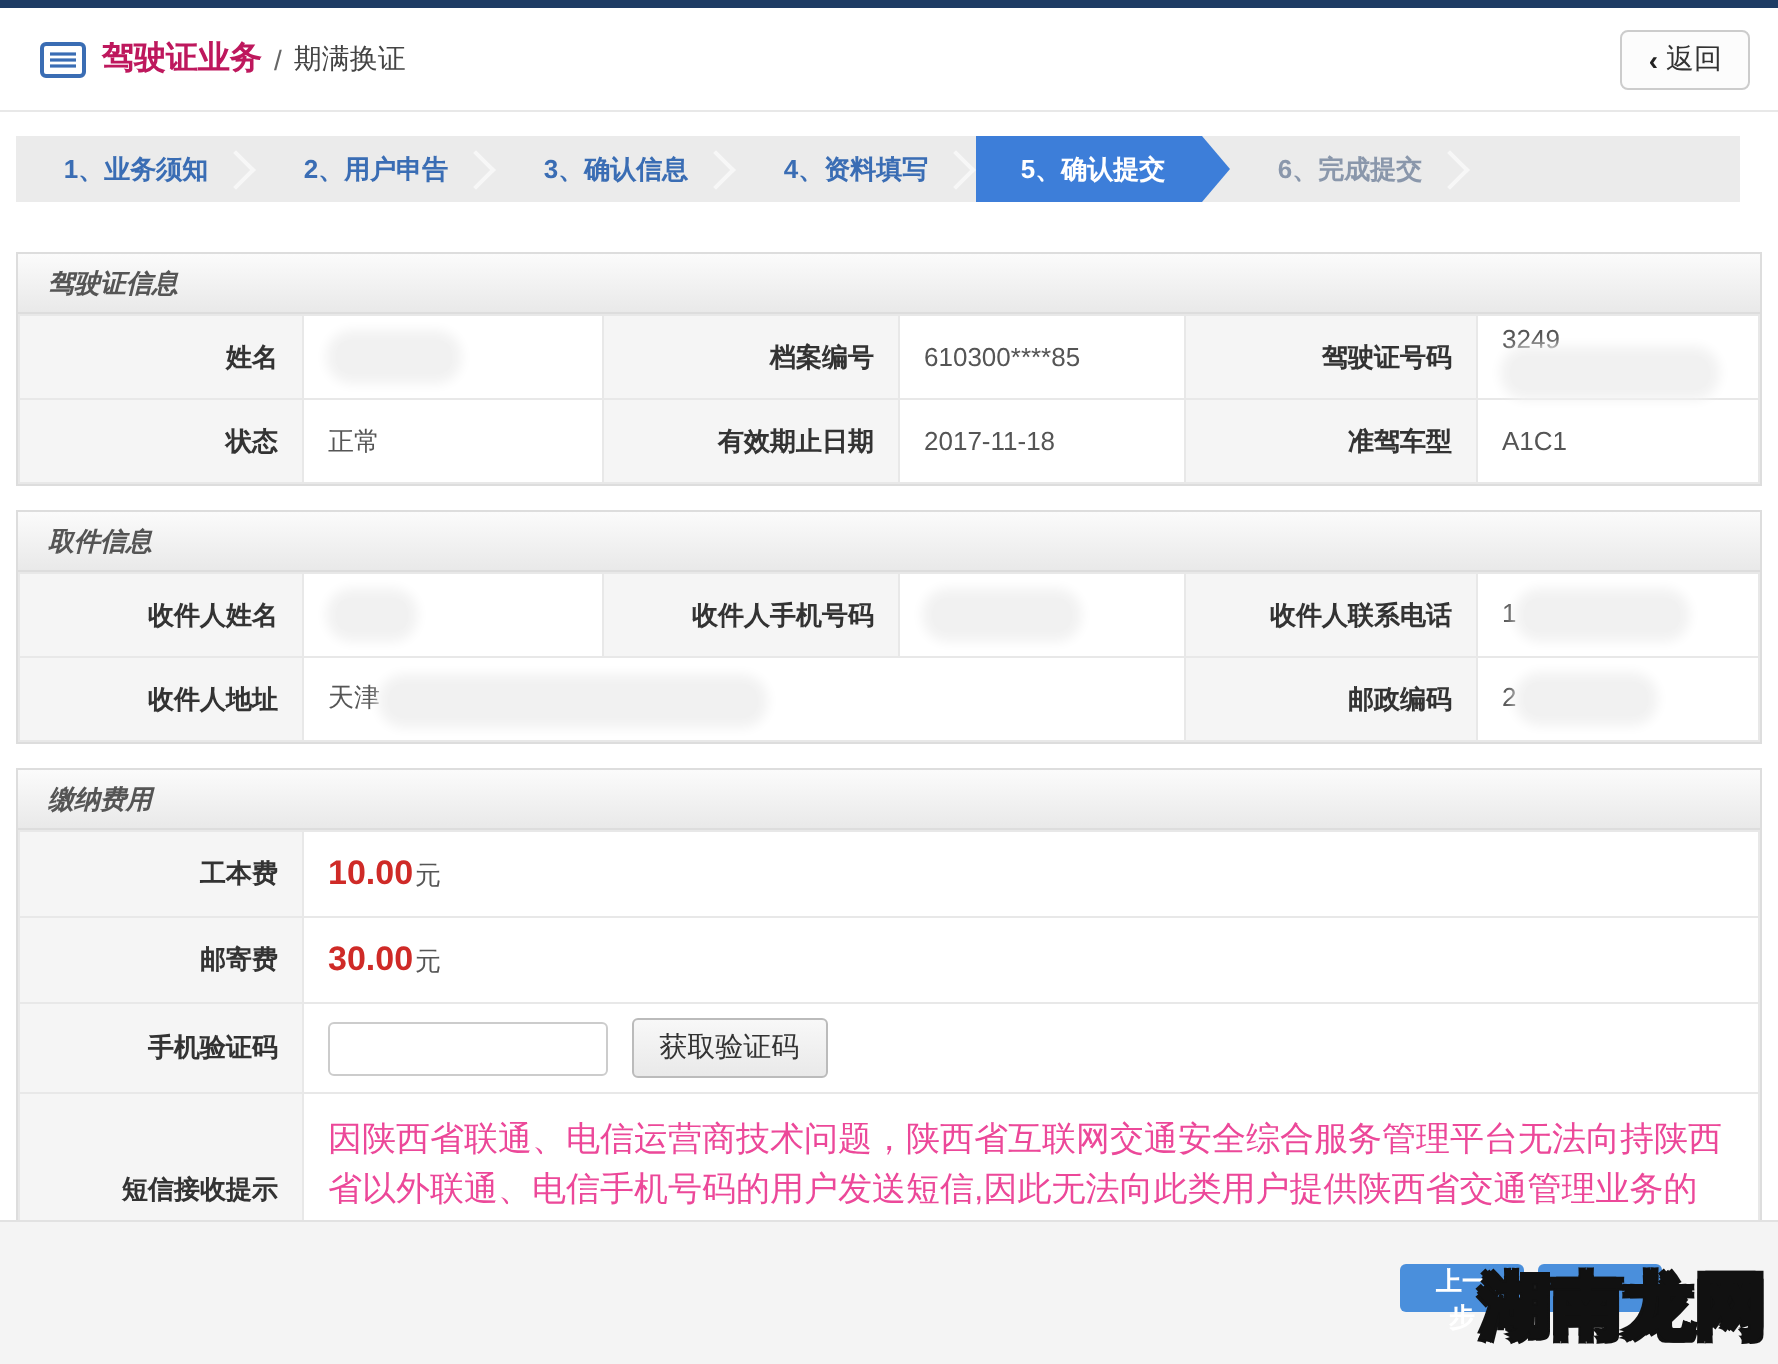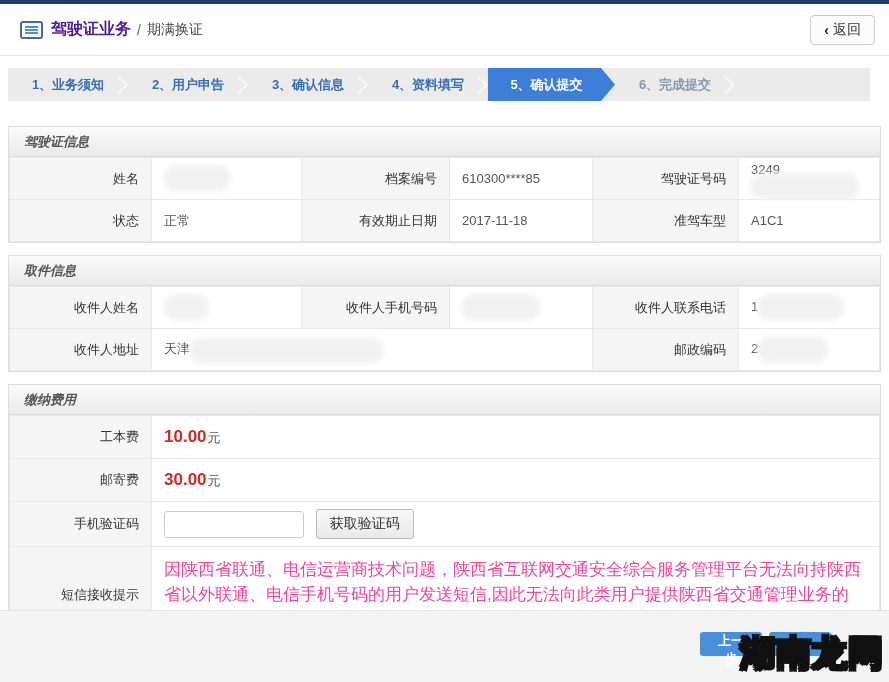--- a/index.html
+++ b/index.html
@@ -5,21 +5,21 @@
   * { margin:0; padding:0; box-sizing:border-box; }
   html,body { background:#fff; }
   body {
     width:889px; height:682px; position:relative; overflow:hidden;
     font-family:"Liberation Sans","DejaVu Sans",sans-serif; font-size:13px; color:#555;
   }
   .topbar { height:4px; background:#1e3c64; }
   
   .header { height:52px; display:flex; align-items:center; padding:0 14px 0 20px; background:#fff; border-bottom:1px solid #e8e8e8; }
   .hd-icon { width:23px; height:18px; margin-right:8px; flex:none; }
-  .hd-title { font-size:16px; font-weight:bold; color:#4c1d95; }
+  .hd-title { font-size:16px; font-weight:bold; color:#be185d; }
   .hd-sep { margin:0 6px; color:#666; font-size:14px; }
   .hd-sub { font-size:14px; color:#444; }
   .spacer { flex:1; }
   .back-btn { display:inline-flex; align-items:center; gap:4px; height:30px; padding:0 13px;
     background:#fcfcfc; border:1px solid #ccc; border-radius:4px; color:#333; font-size:14px; cursor:pointer; }
   .back-btn .chev { font-weight:bold; font-size:14px; color:#222; }
   
   .steps { margin:12px 19px 0 8px; height:33px; background:#ebebeb; display:flex; overflow:hidden; }
   .step { position:relative; flex:0 0 120px; display:flex; align-items:center; justify-content:center;
     font-size:13px; font-weight:bold; color:#3a6db4; }
@@ -30,21 +30,21 @@
   .step.active::after { display:none; }
   .step.future { color:#8a97ab; }
   .steps .fill { flex:1; }
   
   .section { margin:12px 8px 0 8px; border:1px solid #ddd; background:#fff; }
   .section.first { margin-top:25px; }
   .sec-head { height:30px; line-height:29px; padding-left:15px; font-weight:bold; color:#555;
     background:linear-gradient(#fbfbfb,#e9e9e9); border-bottom:1px solid #ddd; font-size:13px;font-style:italic; }
   table { width:100%; border-collapse:collapse; table-layout:fixed; }
   td { border:1px solid #e8e8e8; height:42px; font-size:13px; }
-  td.lbl { background:#f5f5f5; text-align:right; padding-right:12px; color:#333; font-weight:normal; }
+  td.lbl { background:#f5f5f5; text-align:right; padding-right:12px; color:#333; font-weight:bold; }
   td.val { background:#fff; text-align:left; padding-left:12px; color:#555; }
   .mask { display:inline-block; vertical-align:middle; height:17px; border-radius:8px;
     background:#f1f1f1; box-shadow:0 0 6px 5px #f2f2f2; margin-left:4px; }
   .m60{width:58px;} .m105{width:100px;} .m38{width:36px;} .m78{width:70px;}
   .m84{width:78px;} .m190{width:185px;} .m70{width:62px;}
   td.fee-row { height:43px;margin-left:32px; }
   .amount { color:#cf2a27; font-weight:bold; font-size:17px; }
   .unit { color:#555; font-size:13px; margin-left:1px; }
   td.code-row { height:45px; }
   .code-input { width:140px; height:27px; border:1px solid #ccc; border-radius:3px; margin-right:8px;

